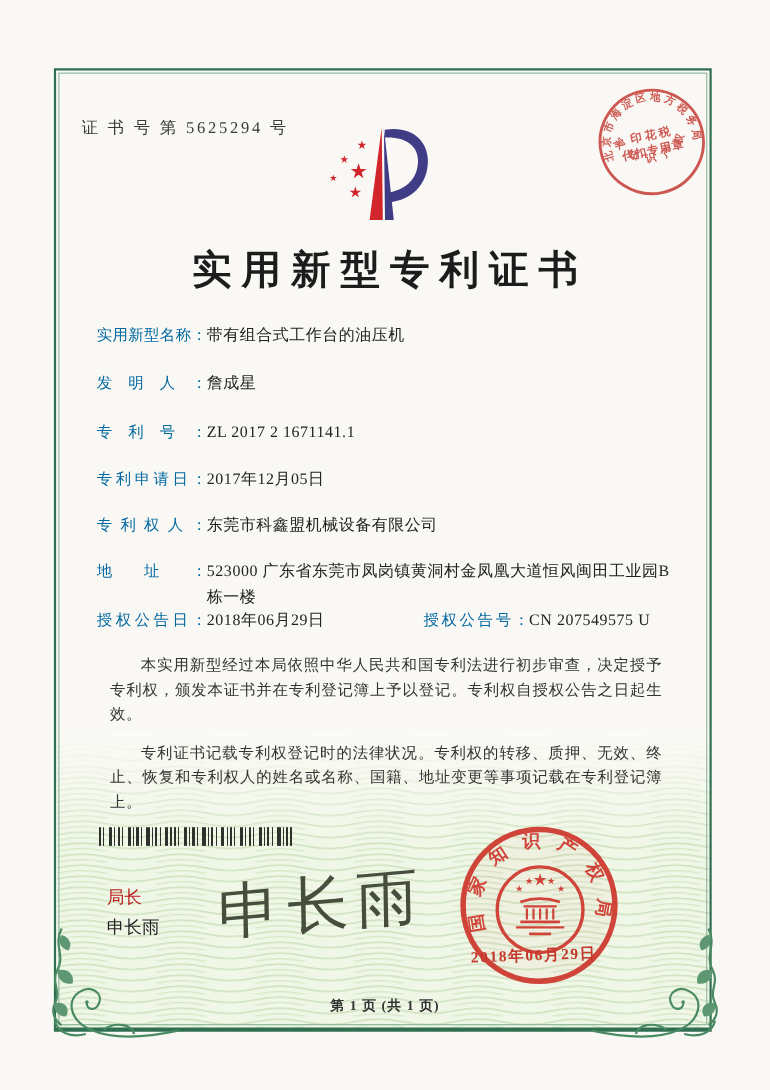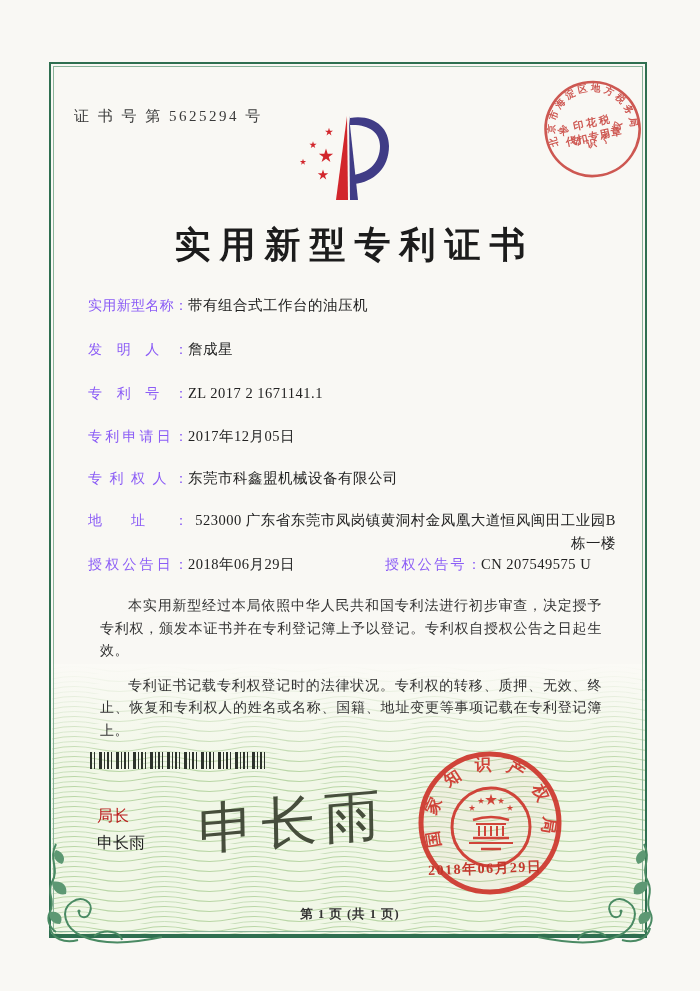--- a/index.html
+++ b/index.html
@@ -24,22 +24,22 @@
   .guilloche svg{display:block;}
   
   .cert-no{left:74px;top:107px;font-size:15px;letter-spacing:2.5px;color:#3a3a3a;z-index:3;}
   .logo{left:296px;top:112px;z-index:3;}
   .tax-stamp{left:543px;top:79px;z-index:4;opacity:.88;transform:rotate(-12deg);}
   .title{left:0;top:206px;width:700px;text-align:center;font-size:36px;font-weight:bold;
          letter-spacing:9px;text-indent:9px;color:#1c1c1c;z-index:3;margin-top:15px;}
   
   .field-row{position:absolute;left:88px;width:530px;font-size:14.5px;z-index:3;line-height:23px;}
   .field-label{display:inline-block;width:100px;font-size:14px;
-               text-align:justify;text-align-last:justify;vertical-align:top;color:#8b5cf6;}
-  .field-value{display:inline-block;max-width:428px;vertical-align:top;letter-spacing:.5px;color:#222;text-align:right;}
+               text-align:justify;text-align-last:justify;vertical-align:top;color:#0369a1;}
+  .field-value{display:inline-block;max-width:428px;vertical-align:top;letter-spacing:.5px;color:#222;}
   .pair2{position:absolute;left:297px;top:0;}
   .pair2 .field-label{width:96px;}
   
   .body-text{left:88px;top:583px;width:526px;font-size:14px;line-height:22.5px;
              text-align:justify;letter-spacing:.6px;color:#333;z-index:3;}
   .body-text p{margin:12px;text-indent:2em;}
   
   .barcode{left:90px;top:752px;width:177px;height:17px;z-index:3;
     background:repeating-linear-gradient(90deg,
       #2d332c 0 2px,transparent 2px 4px,#2d332c 4px 5px,transparent 5px 9px,

